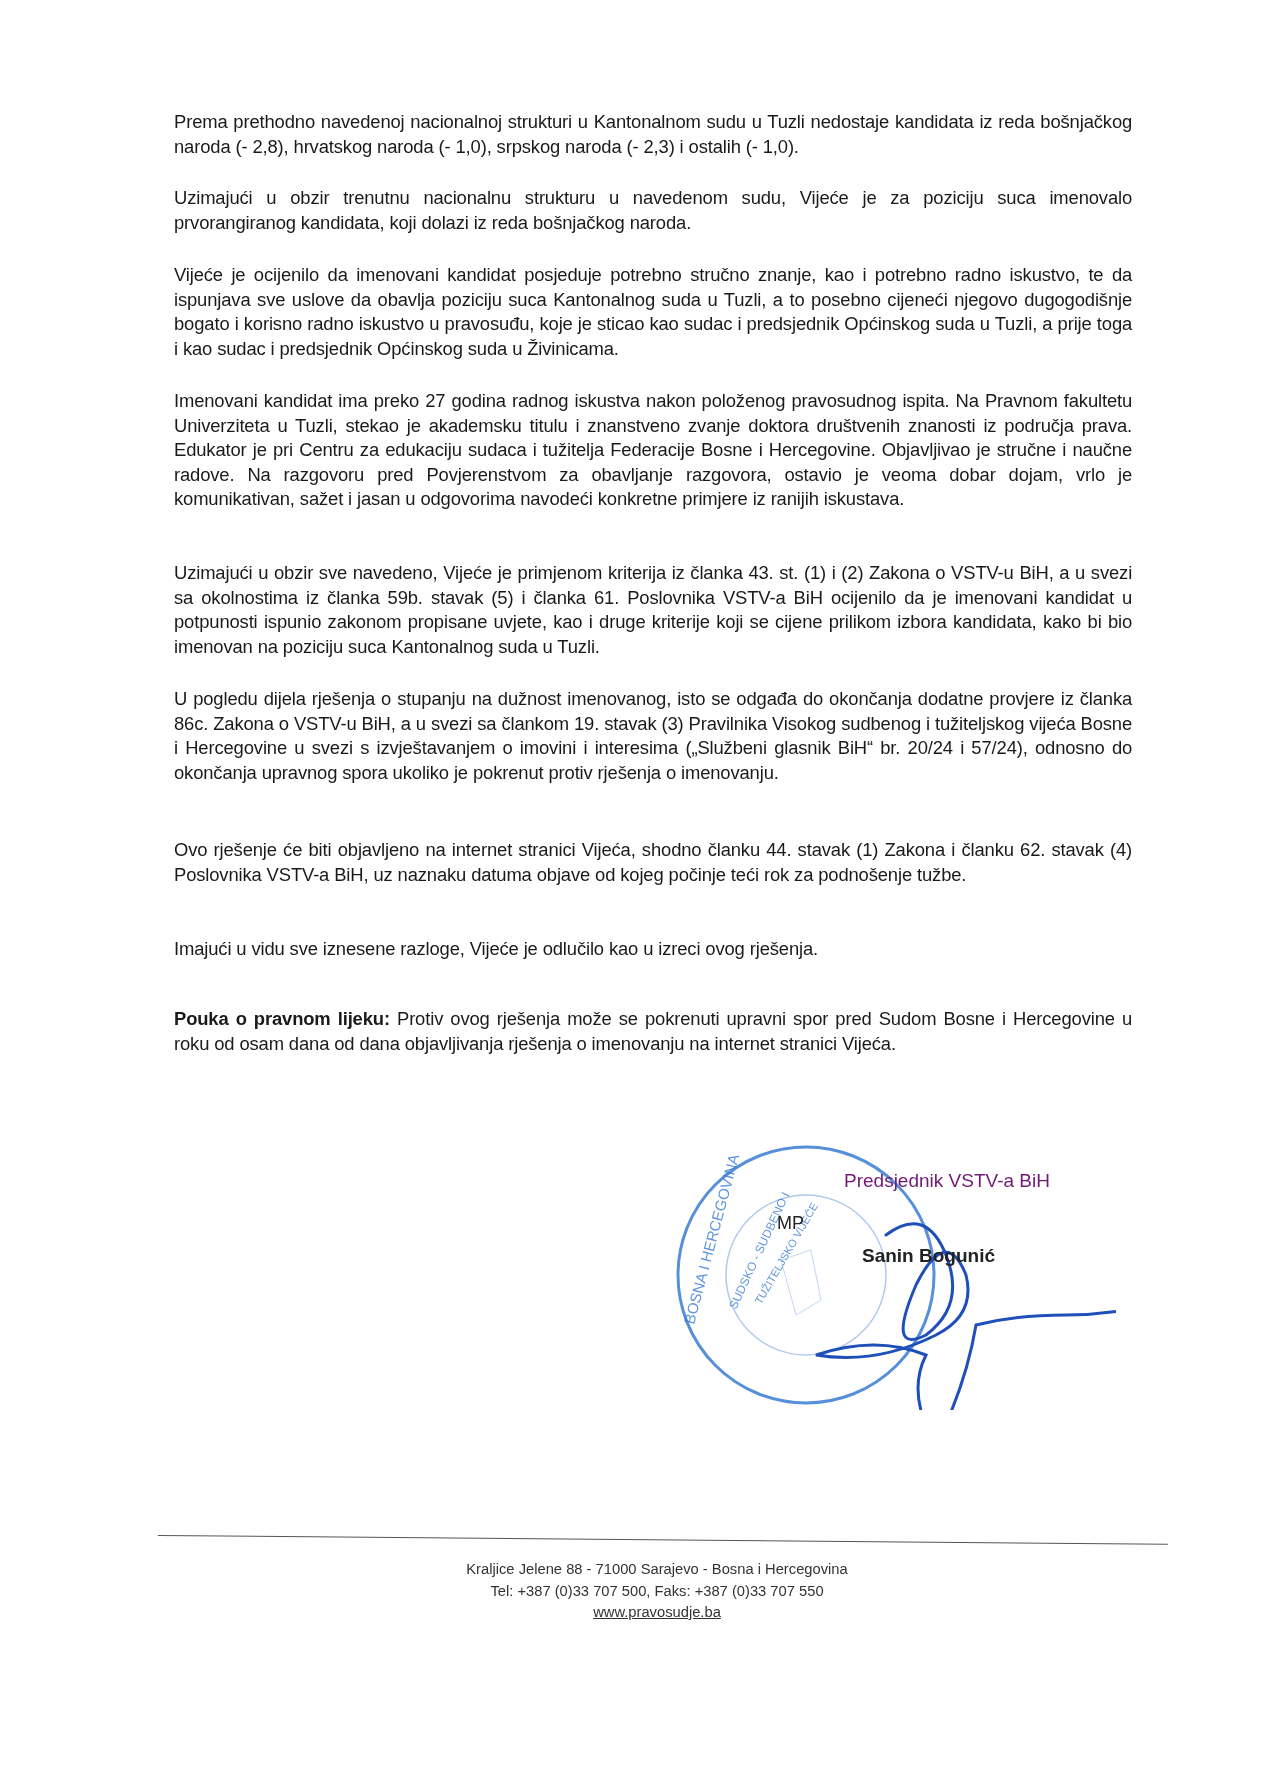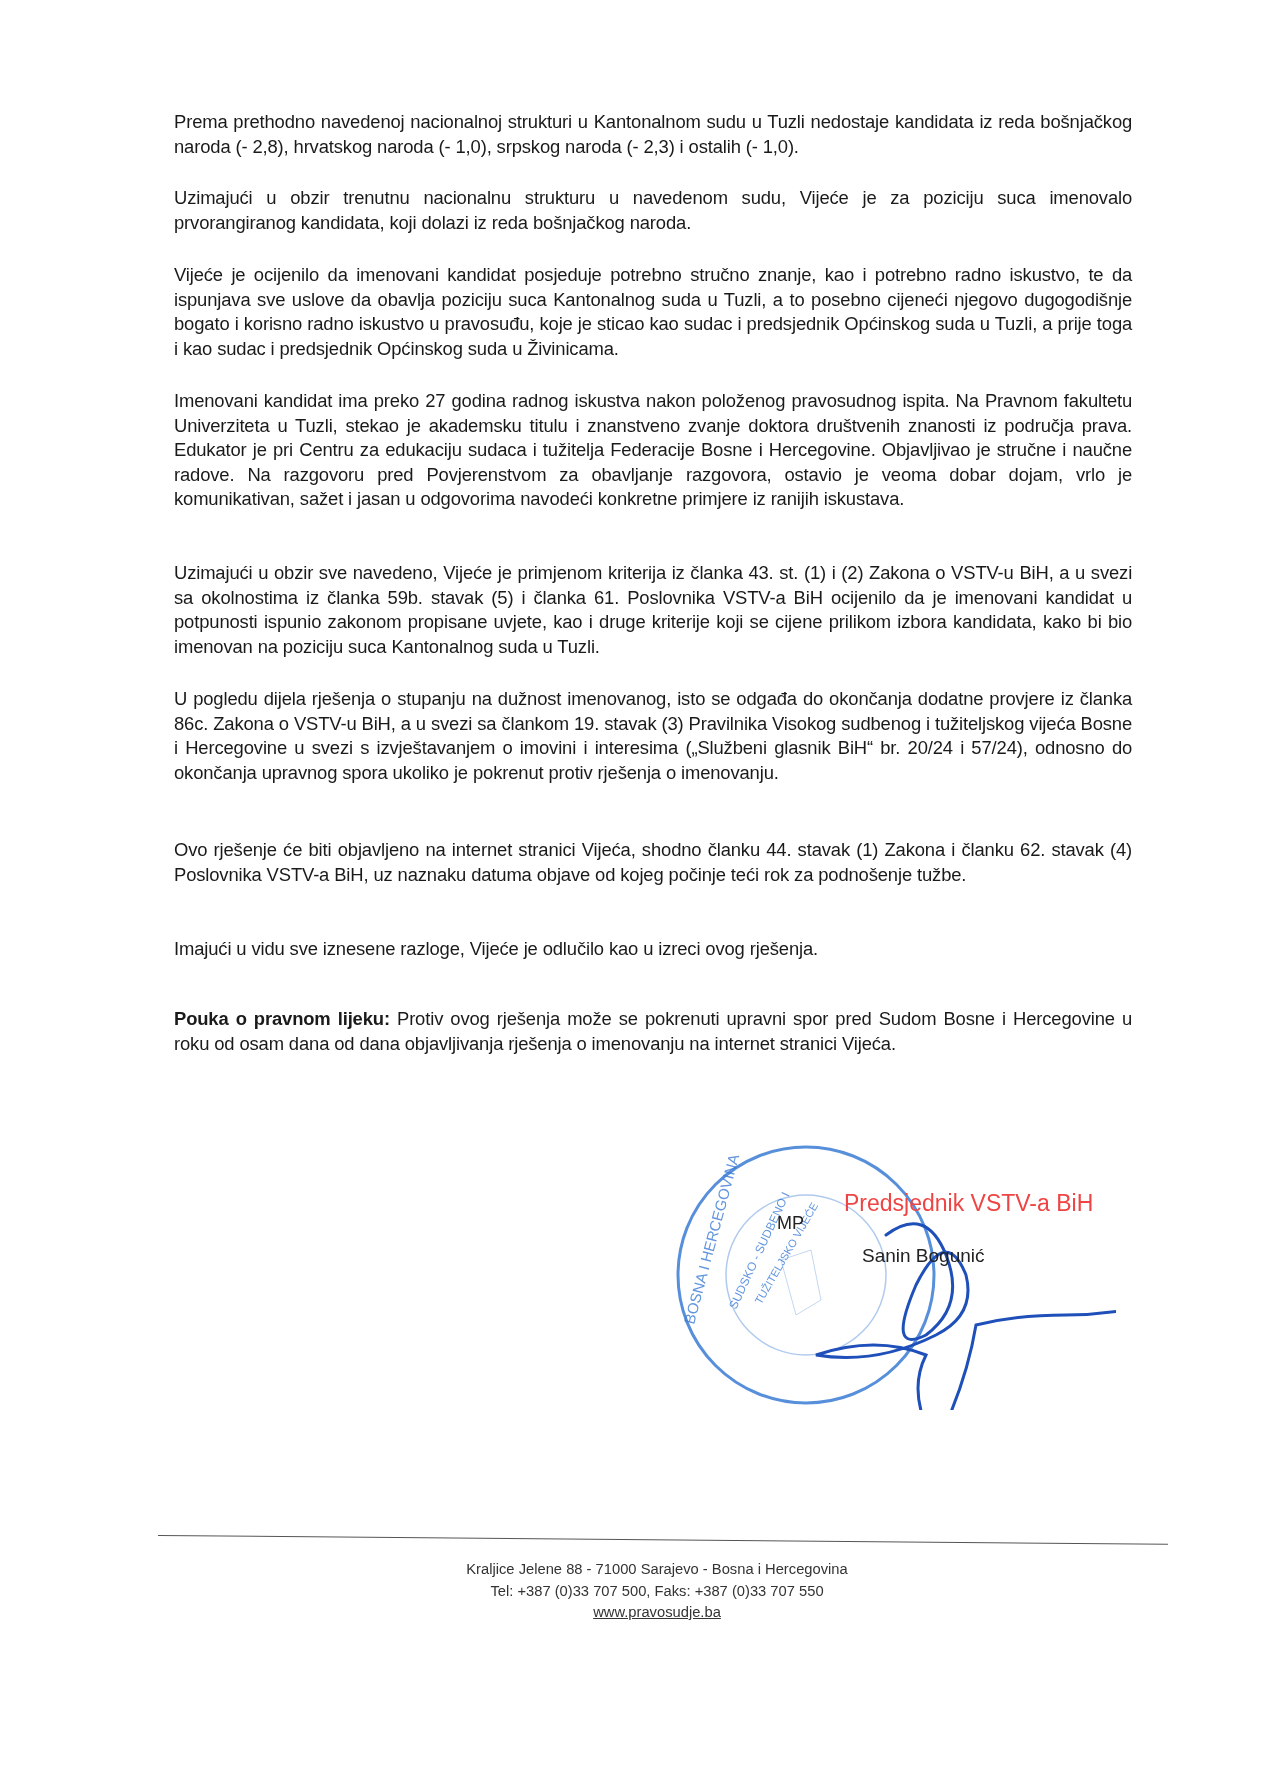--- a/index.html
+++ b/index.html
@@ -13,23 +13,23 @@
   .para.p3 { top: 263px; }
   .para.p4 { top: 389px; }
   .para.p5 { top: 561px; }
   .para.p6 { top: 687px; }
   .para.p7 { top: 838px; }
   .para.p8 { top: 937px; }
   .para.p9 { top: 1007px; }
   .bold { font-weight: bold; }
   .meta { position: absolute; left: 151px; top: 1129px; font-size: 19px; line-height: 24px; color: #222; }
   .stamp { position: absolute; left: 660px; top: 1120px; width: 440px; height: 290px; }
-  .sig-title { position: absolute; left: 828px; top: 1170px; font-size: 23px; color: #ef4444; margin-top: 20px; }
+  .sig-title { position: absolute; left: 828px; top: 1170px; font-size: 19px; color: #701a75; }
   .sig-mp { position: absolute; left: 761px; top: 1213px; font-size: 18px; color: #222; }
-  .sig-name { position: absolute; left: 846px; top: 1245px; font-size: 19px; color: #222; }
+  .sig-name { position: absolute; left: 846px; top: 1245px; font-size: 19px; color: #222; font-weight: bold; }
   .footer-line { position: absolute; left: 142px; top: 1535px; width: 1010px; height: 0;
                  border-top: 1.5px solid #555; transform: rotate(0.5deg); transform-origin: left; }
   .footer { position: absolute; left: 0; width: 1282px; text-align: center; font-size: 15.5px; color: #333;
             transform: scaleX(0.95); transform-origin: center; }
   .footer.f1 { top: 1560px; }
   .footer.f2 { top: 1582px; }
   .footer.f3 { top: 1603px; }
   .footer a { color: #333; text-decoration: underline; }
 </style>
 </head>

